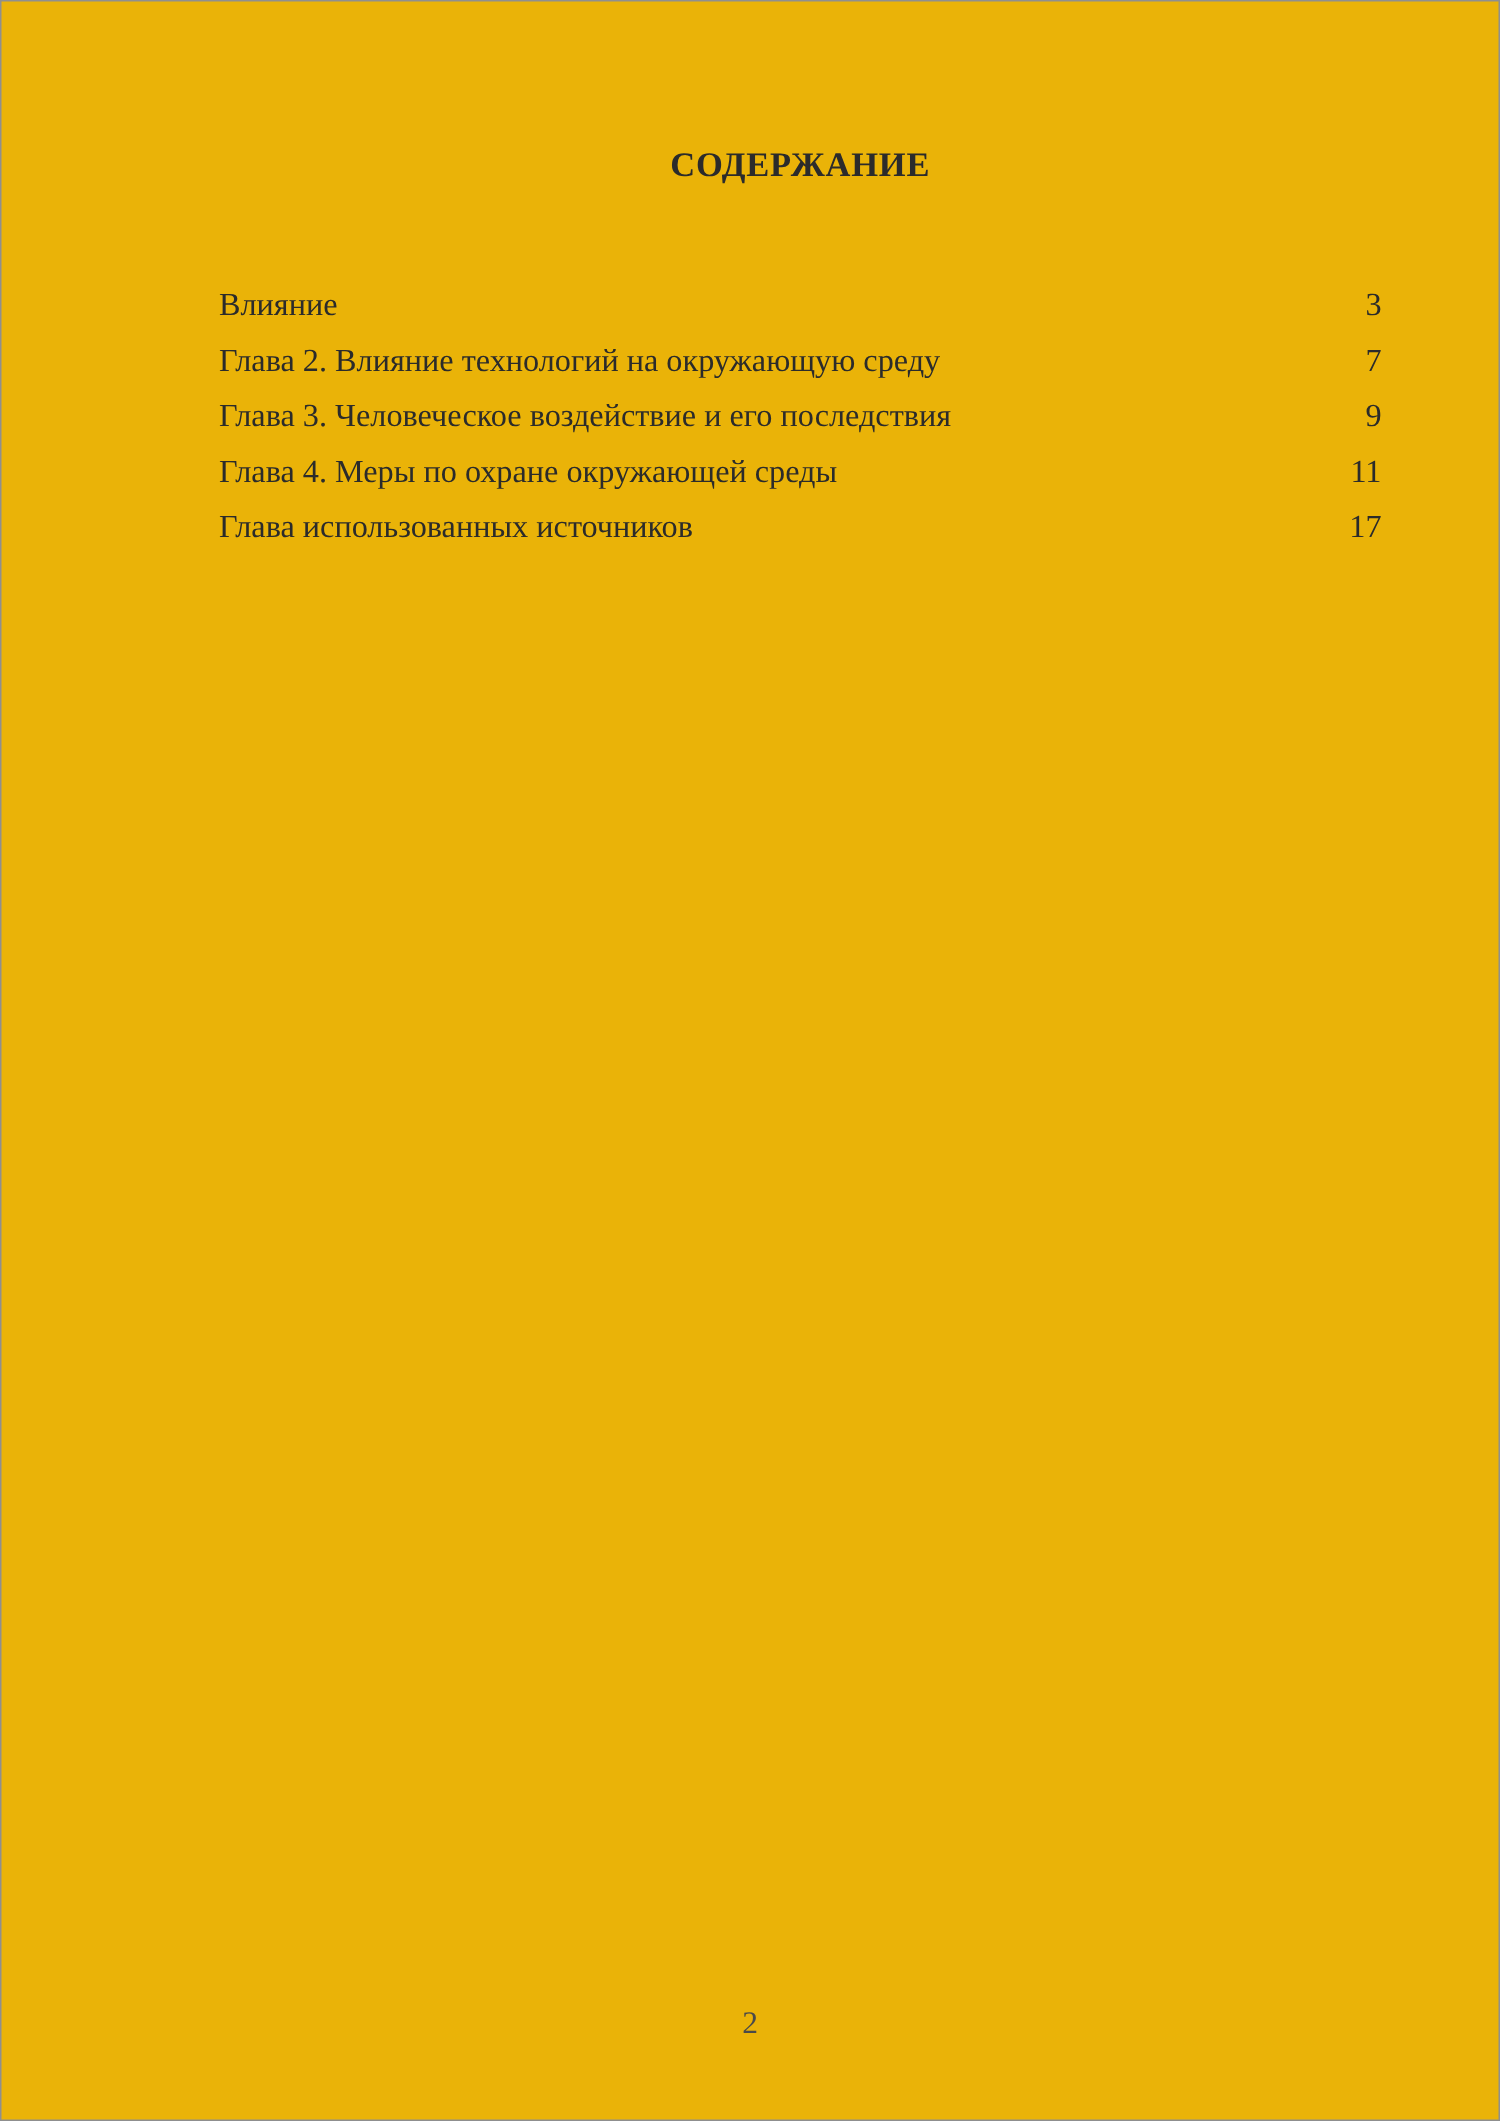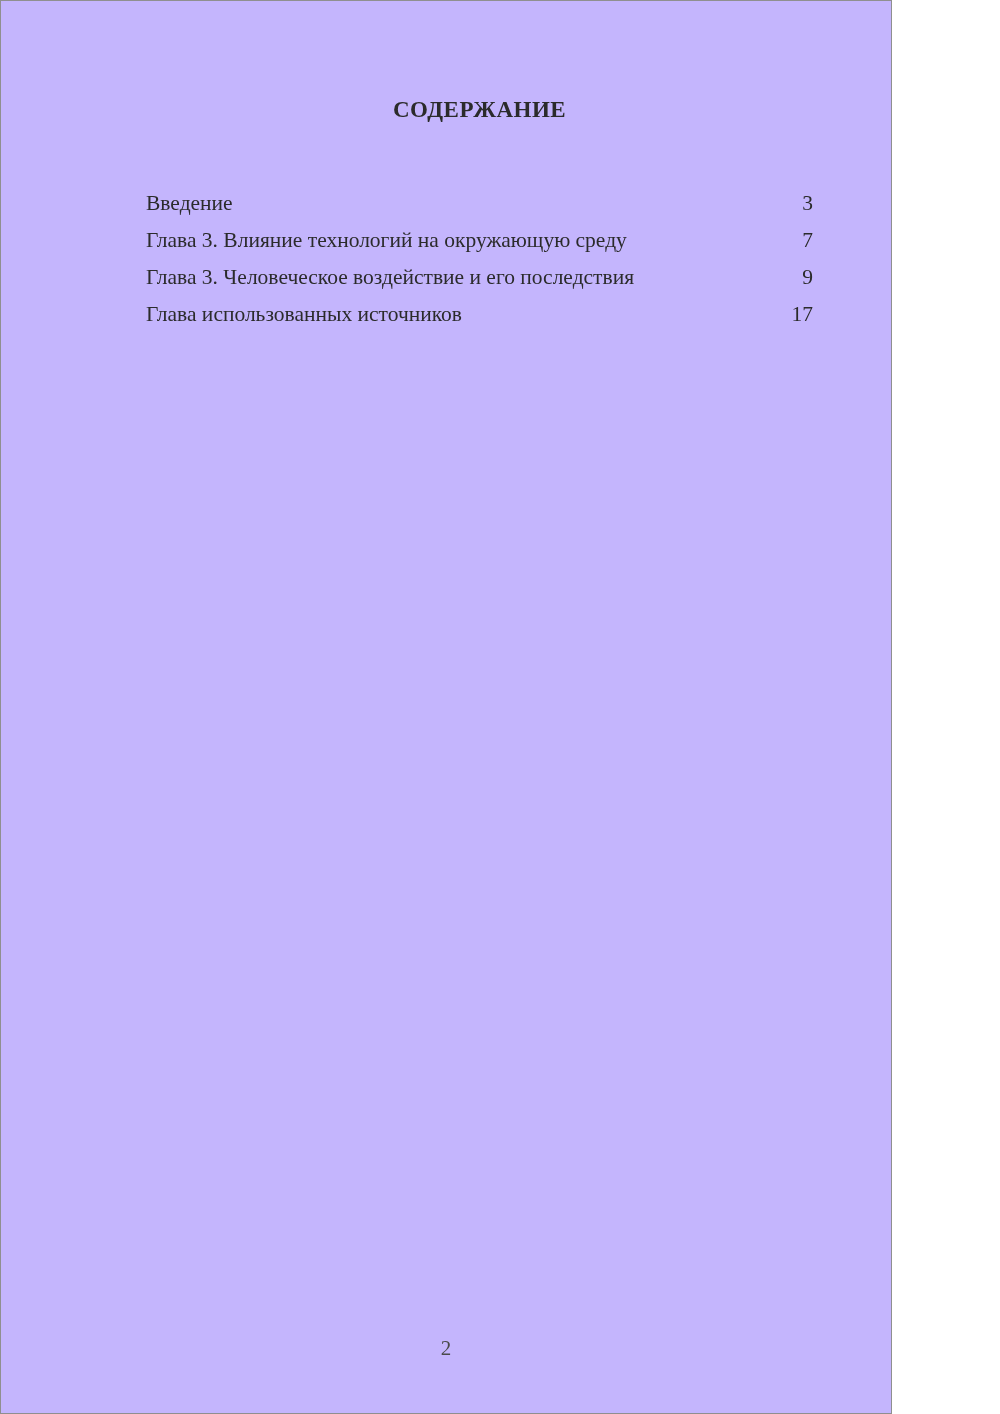--- a/index.html
+++ b/index.html
@@ -7,23 +7,23 @@
   html, body {
     width: 1000px;
     height: 1414px;
     background: #ffffff;
     font-family: "Liberation Serif", "DejaVu Serif", serif;
     color: #2b2b2b;
   }
 
   .page {
     position: relative;
-    width: 892px;
+    width: 1000px;
     height: 1414px;
-    background: #c4b5fd;
+    background: #eab308;
     border: 1px solid #8f8f8f;
     overflow: hidden;
   }
 
   .content {
     position: absolute;
     top: 96px;
     left: 145px;
     right: 78px; 
   }
@@ -72,35 +72,39 @@
 </head>
 <body>
 
 <div class="page">
   <div class="content">
 
     <div class="doc-title">СОДЕРЖАНИЕ</div>
 
     <div class="toc-list">
   <div class="toc-entry">
-    <span class="toc-entry-label">Введение</span>
+    <span class="toc-entry-label">Влияние</span>
     <span class="toc-entry-page">3</span>
   </div>
 
 
   <div class="toc-entry">
-    <span class="toc-entry-label">Глава 3. Влияние технологий на окружающую среду</span>
+    <span class="toc-entry-label">Глава 2. Влияние технологий на окружающую среду</span>
     <span class="toc-entry-page">7</span>
   </div>
 
   <div class="toc-entry">
     <span class="toc-entry-label">Глава 3. Человеческое воздействие и его последствия</span>
     <span class="toc-entry-page">9</span>
   </div>
 
+  <div class="toc-entry">
+    <span class="toc-entry-label">Глава 4. Меры по охране окружающей среды</span>
+    <span class="toc-entry-page">11</span>
+  </div>
 
 
 
   <div class="toc-entry">
     <span class="toc-entry-label">Глава использованных источников</span>
     <span class="toc-entry-page">17</span>
   </div>
 </div>
 
   </div>

